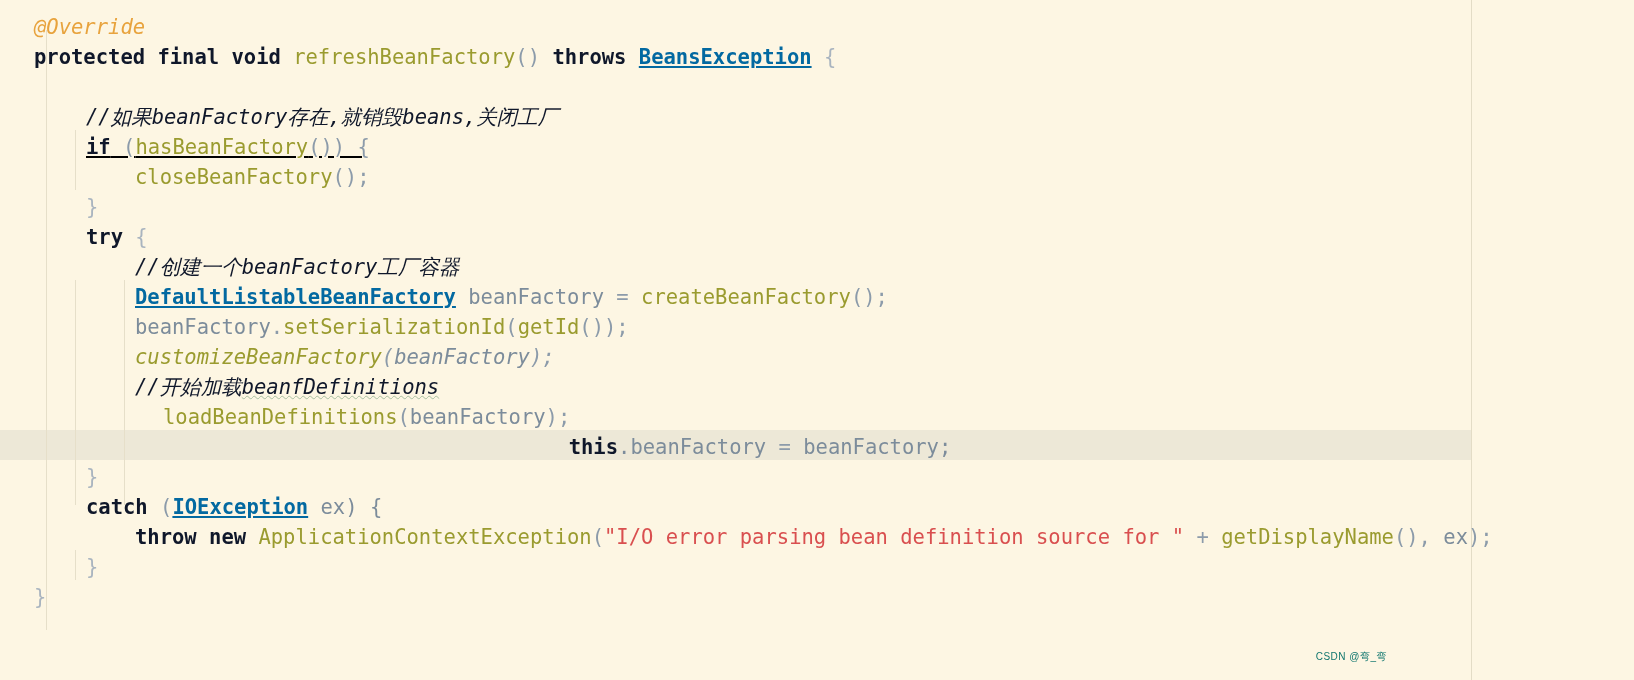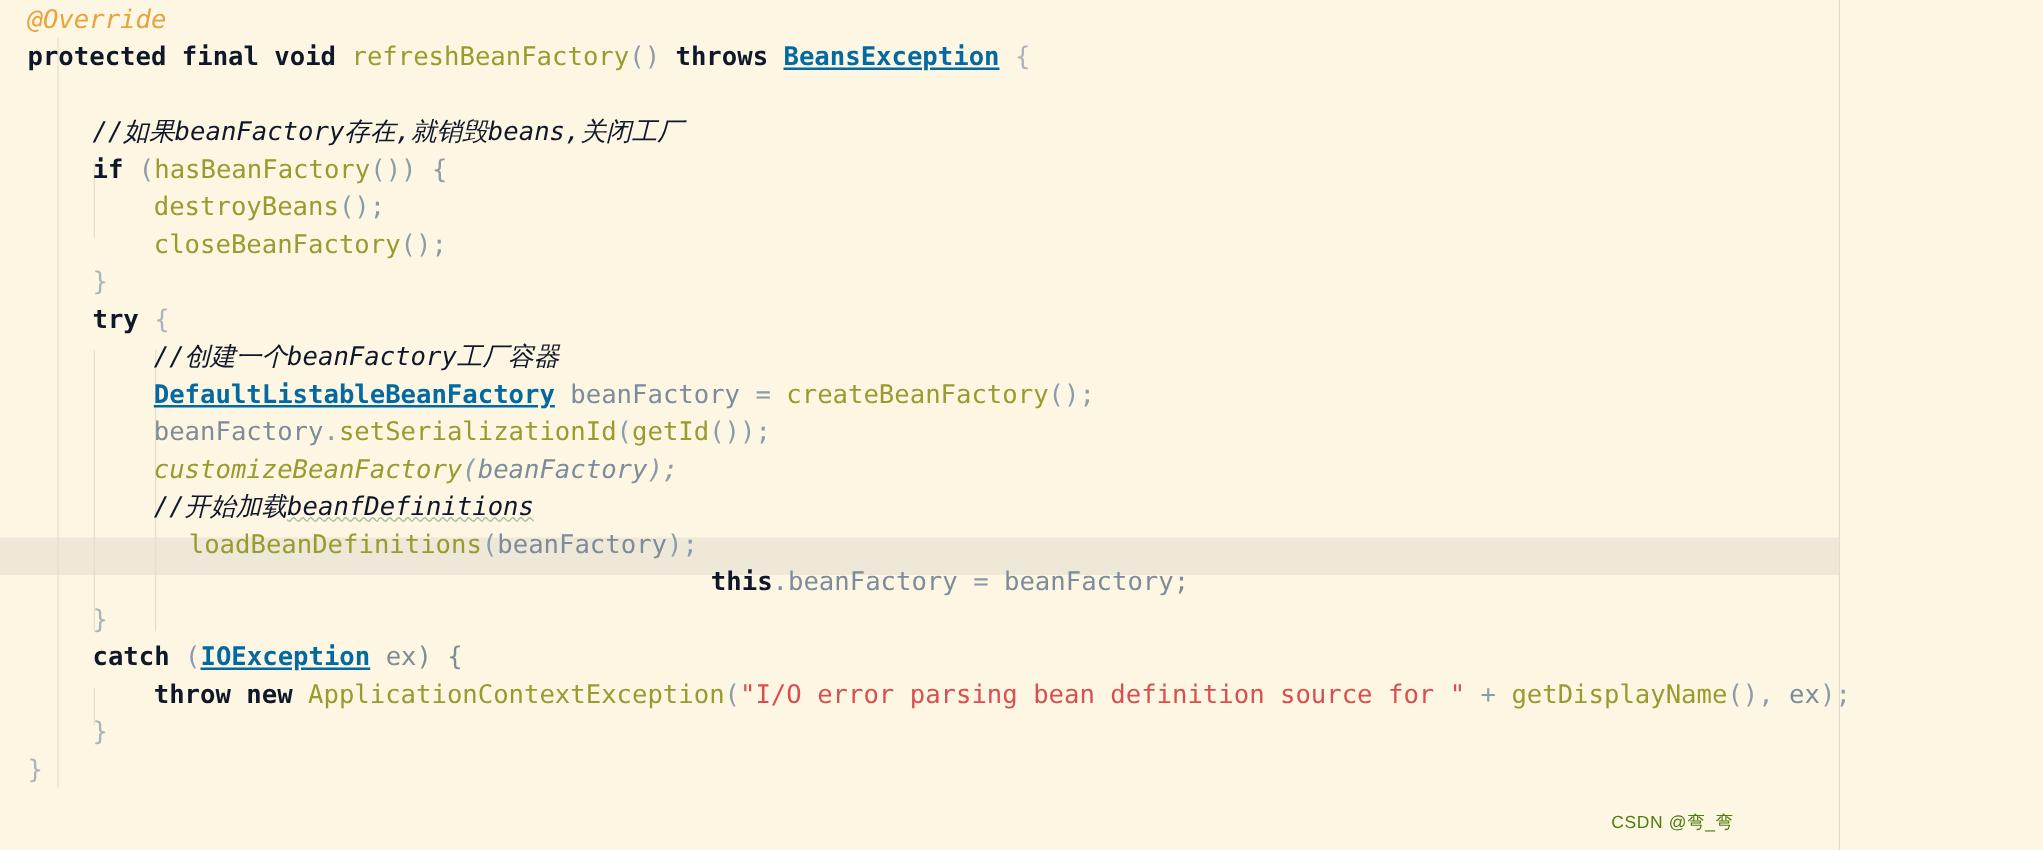--- a/index.html
+++ b/index.html
@@ -14,21 +14,21 @@
     font-size: 20.5px;
     line-height: 30px;
     -webkit-font-smoothing: antialiased;
   }
 
   #editor {
     position: relative;
     width: 1397px;
     height: 680px;
     background: #FDF6E3;
-    padding: 0;
+    padding: 12px;
   }
 
   
   .margin-line {
     position: absolute;
     top: 0;
     left: 1471px;
     width: 1px;
     height: 680px;
     background: #E3DCC6;
@@ -86,22 +86,22 @@
     text-decoration-style: wavy;
     text-decoration-color: #A8BFA0;
     text-decoration-thickness: 1px;
   }
 
   .watermark {
     position: absolute;
     right: 10px;
     bottom: 8px;
     font-family: "Liberation Sans", sans-serif;
-    font-size: 14px;
-    color: #4d7c0f;
+    font-size: 10px;
+    color: #0f766e;
     z-index: 5;
     letter-spacing: 0.5px;
   }
 </style>
 </head>
 <body>
 
 <div id="editor">
 
   <div class="line-highlight"></div>
@@ -117,23 +117,22 @@
   <div class="code">
 
     <div class="line" style="padding-left:22px;"><span class="anno">@Override</span></div>
 
     <div class="line" style="padding-left:22px;"><span class="kw">protected final void </span><span class="call">refreshBeanFactory</span><span class="punc">() </span><span class="kw">throws </span><span class="type">BeansException</span><span class="brace"> {</span></div>
 
     <div class="line"><span></span></div>
 
     <div class="line" style="padding-left:74px;"><span class="cmt">//如果beanFactory存在,就销毁beans,关闭工厂</span></div>
 
-    <div class="line" style="padding-left:74px;"><span class="kw">if</span><span class="punc"> (</span><span class="call">hasBeanFactory</span><span class="punc">()) {</span></div>
+    <div class="line" style="padding-left:74px;text-decoration:underline;"><span class="kw">if</span><span class="punc"> (</span><span class="call">hasBeanFactory</span><span class="punc">()) {</span></div>
 
-    <div class="line" style="padding-left:123px;"><span class="call">destroyBeans</span><span class="punc">();</span></div>
 
     <div class="line" style="padding-left:123px;"><span class="call">closeBeanFactory</span><span class="punc">();</span></div>
 
     <div class="line" style="padding-left:74px;"><span class="brace">}</span></div>
 
     <div class="line" style="padding-left:74px;"><span class="kw">try</span><span class="brace"> {</span></div>
 
     <div class="line" style="padding-left:123px;"><span class="cmt">//创建一个beanFactory工厂容器</span></div>
 
     <div class="line" style="padding-left:123px;"><span class="type">DefaultListableBeanFactory</span><span class="ident"> beanFactory </span><span class="op">= </span><span class="call">createBeanFactory</span><span class="punc">();</span></div>

